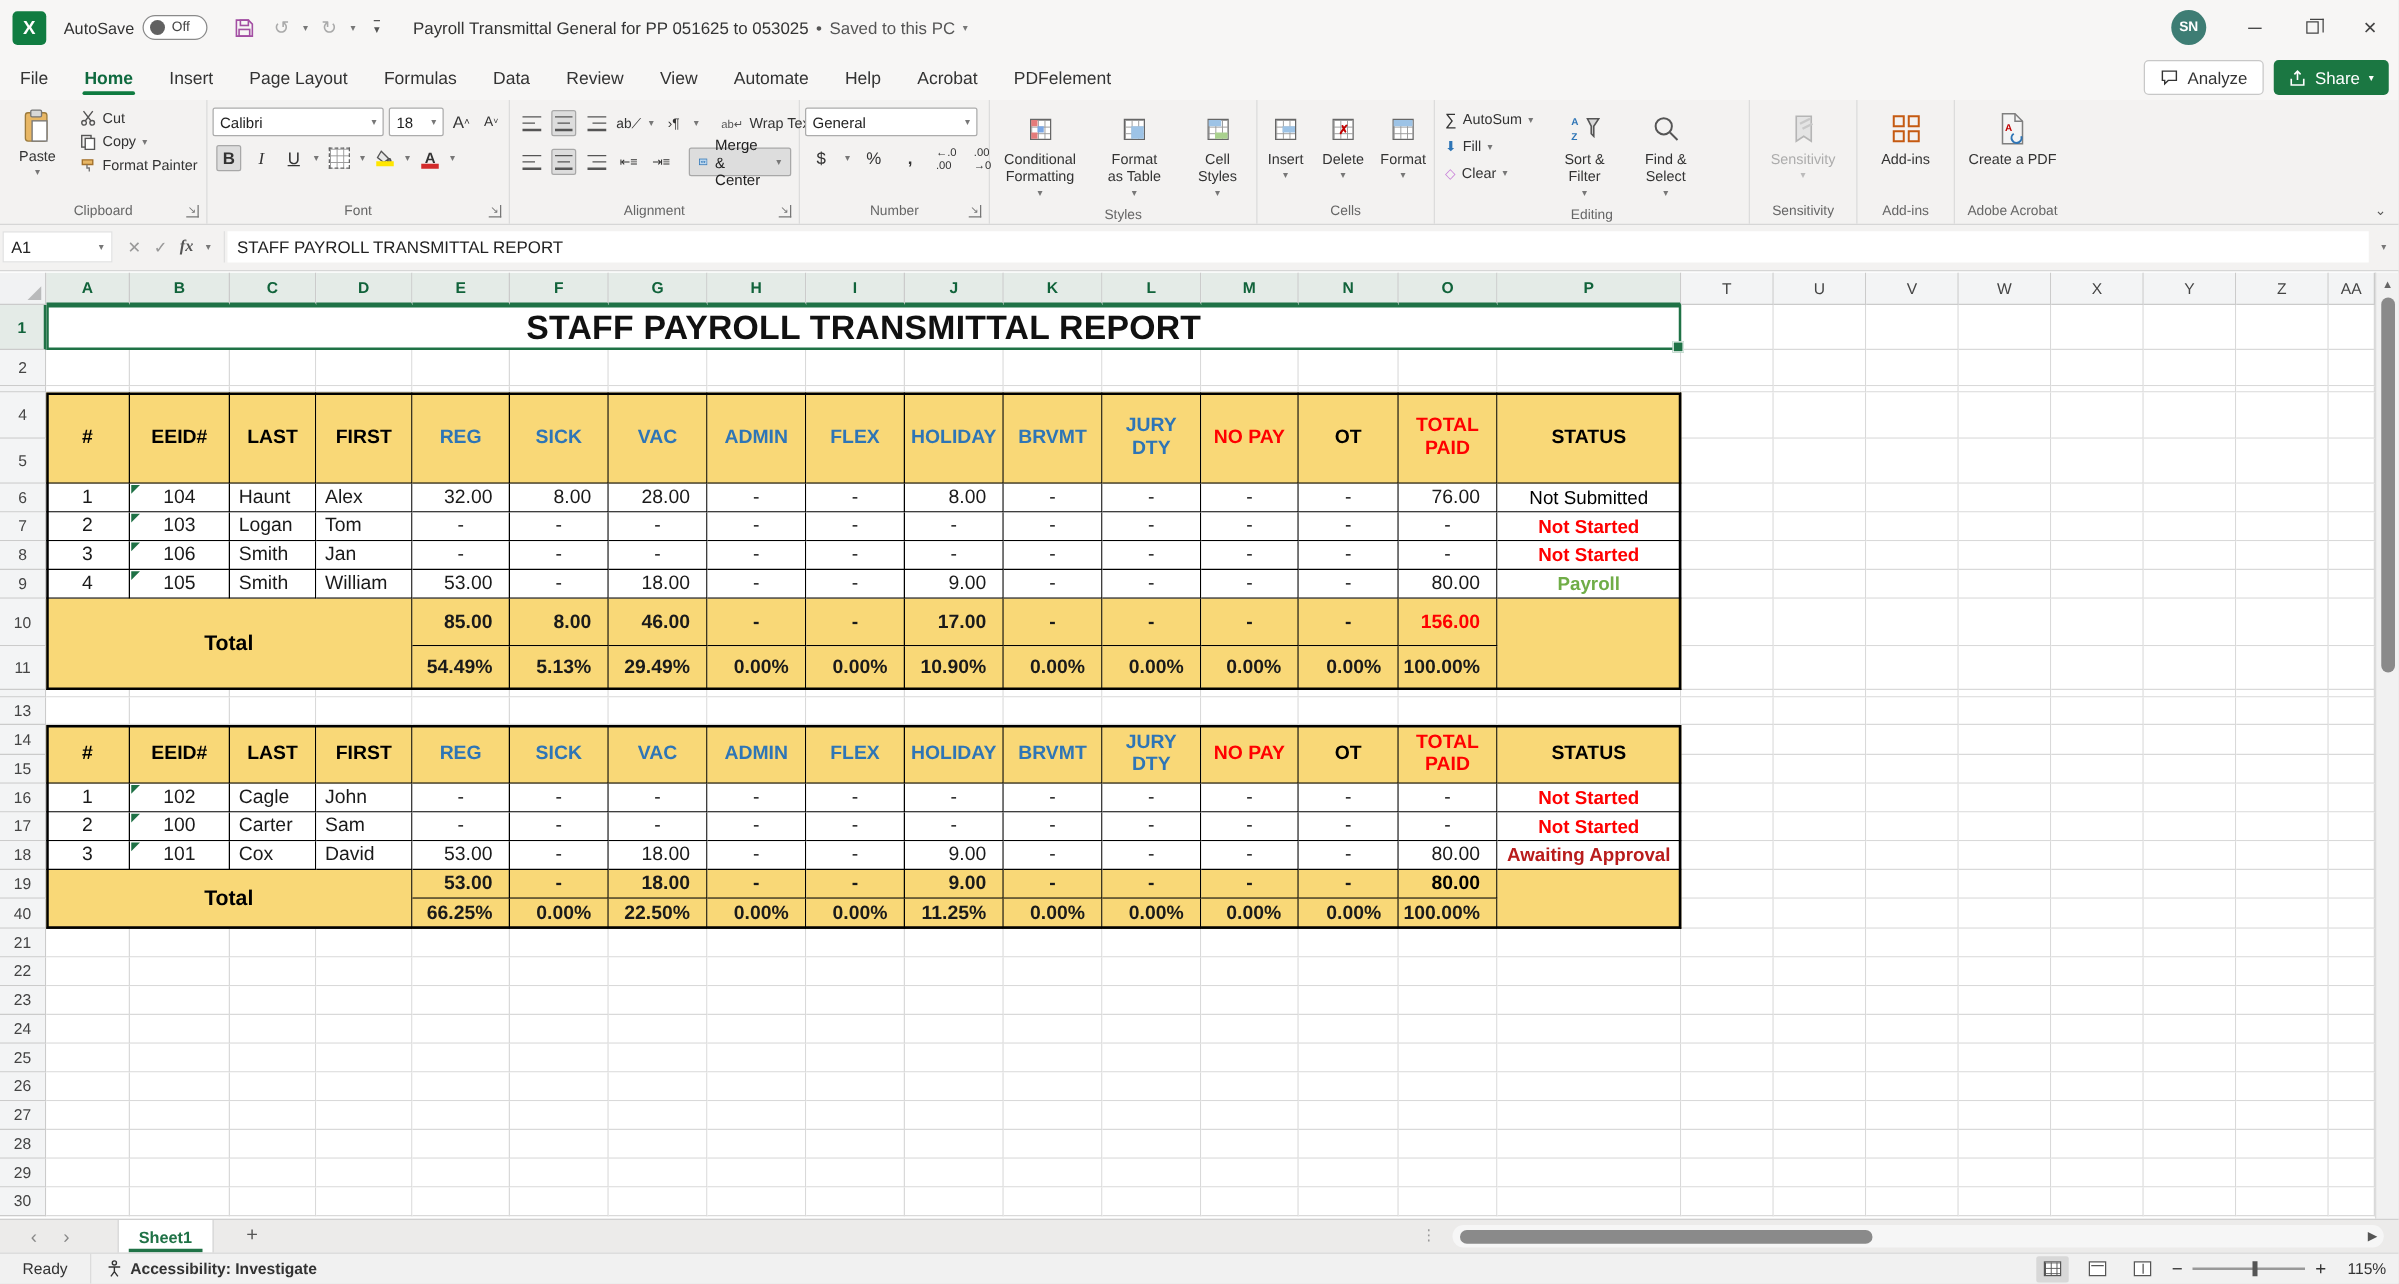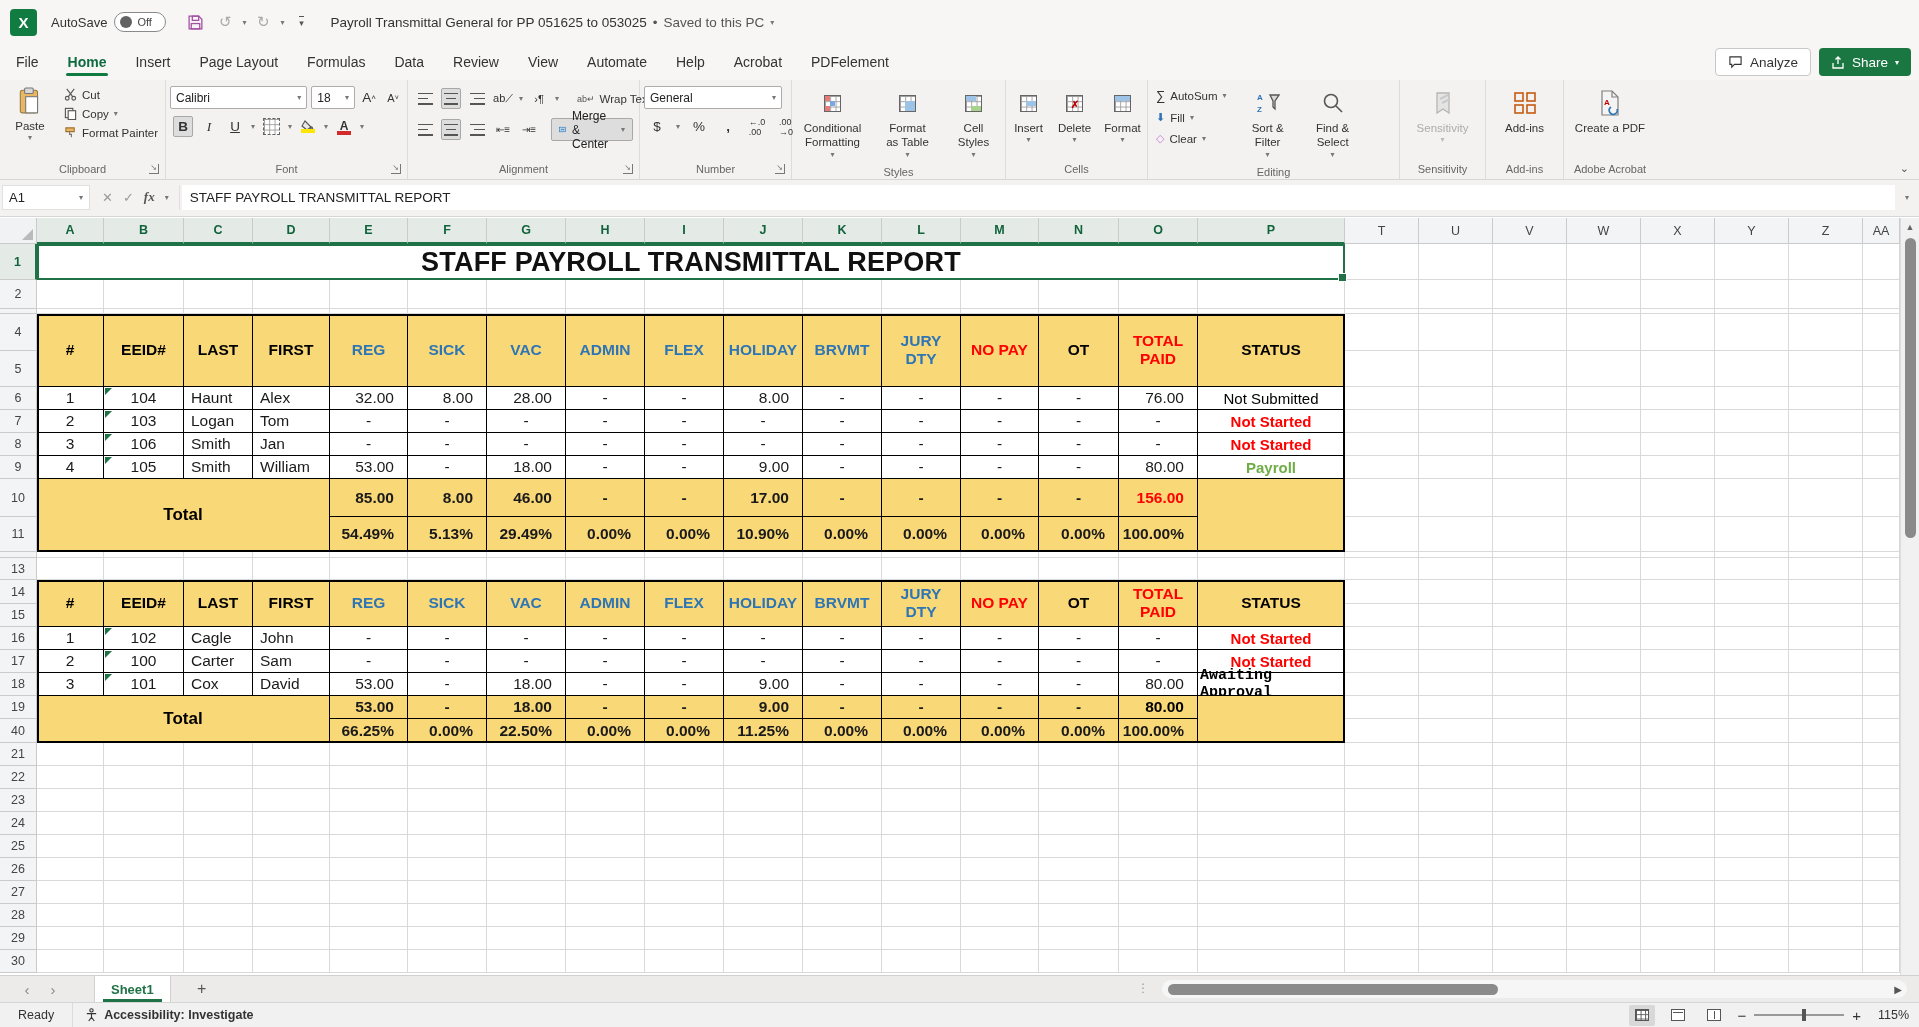--- a/index.html
+++ b/index.html
@@ -157,20 +157,28 @@
       <div class="qbtn" style="flex-direction:column; font-size:9px; color:#555;">
           <span style="border-top:1.4px solid #555; padding-top:1px;">▾</span>
         </div>
     </div>
     <div class="doctitle">
       <span>Payroll Transmittal General for PP 051625 to 053025</span>
       <span class="dim">•</span>
       <span class="dim">Saved to this PC</span>
       <span class="caret">▾</span>
     </div>
+    <div class="tb-right">
+      <div class="avatar">SN</div>
+      <div class="winbtn">─</div>
+      <div class="winbtn">
+          <span class="restore-ic"></span>
+        </div>
+      <div class="winbtn" style="font-size:18px;">×</div>
+    </div>
   </div>
 
   <div class="menubar">
     <span class="mtab">File</span>
     <span class="mtab active">Home</span>
     <span class="mtab">Insert</span>
     <span class="mtab">Page Layout</span>
     <span class="mtab">Formulas</span>
     <span class="mtab">Data</span>
     <span class="mtab">Review</span>
@@ -359,21 +367,21 @@
           <div class="fbtn">%</div>
           <div class="fbtn" style="font-weight:bold;">,</div>
           <div class="fbtn" style="font-size:9px;">←.0<br>.00</div>
           <div class="fbtn" style="font-size:9px;">.00<br>→0</div>
         </div>
       </div>
       <div class="glabel"><span>Number</span><span class="launcher"></span></div>
     </div>
 
     <div class="rgroup" style="width:214px">
-      <div class="rbody" style="justify-content:center; gap:8px;">
+      <div class="rbody" style="justify-content:space-between; gap:8px;">
         <div class="bigbtn" style="width:72px;">
           <span class="bic">
               <span class="gridico">
                 <span class="acc" style="left:0;top:0;background:#E57B7B;"></span>
                 <span class="acc" style="left:5px;top:5px;background:#7BA7E5;"></span>
                 <span class="acc" style="left:0;top:10px;background:#E57B7B;"></span>
               </span>
             </span>
           <span>Conditional Formatting</span>
             <span class="caret">▾</span>
@@ -1491,21 +1499,21 @@
         <div class="td ctr" style="grid-area: 18 / 6 / span 1 / span 1;">-</div>
         <div class="td num" style="grid-area: 18 / 7 / span 1 / span 1;">18.00</div>
         <div class="td ctr" style="grid-area: 18 / 8 / span 1 / span 1;">-</div>
         <div class="td ctr" style="grid-area: 18 / 9 / span 1 / span 1;">-</div>
         <div class="td num" style="grid-area: 18 / 10 / span 1 / span 1;">9.00</div>
         <div class="td ctr" style="grid-area: 18 / 11 / span 1 / span 1;">-</div>
         <div class="td ctr" style="grid-area: 18 / 12 / span 1 / span 1;">-</div>
         <div class="td ctr" style="grid-area: 18 / 13 / span 1 / span 1;">-</div>
         <div class="td ctr" style="grid-area: 18 / 14 / span 1 / span 1;">-</div>
         <div class="td num" style="grid-area: 18 / 15 / span 1 / span 1;">80.00</div>
-        <div class="td status" style="grid-area: 18 / 16 / span 1 / span 1; color: #000000; font-weight: bold; font-family: Liberation Mono, monospace;">Awaiting Approval</div>
+        <div class="td status" style="grid-area: 18 / 16 / span 1 / span 1; color: #b91c1c; font-weight: bold;">Awaiting Approval</div>
         <div class="th ctr totalLabel" style="grid-area: 19 / 1 / span 2 / span 4;">Total</div>
         <div class="td tot num" style="grid-area: 19 / 5 / span 1 / span 1;">53.00</div>
         <div class="td tot ctr" style="grid-area: 19 / 6 / span 1 / span 1;">-</div>
         <div class="td tot num" style="grid-area: 19 / 7 / span 1 / span 1;">18.00</div>
         <div class="td tot ctr" style="grid-area: 19 / 8 / span 1 / span 1;">-</div>
         <div class="td tot ctr" style="grid-area: 19 / 9 / span 1 / span 1;">-</div>
         <div class="td tot num" style="grid-area: 19 / 10 / span 1 / span 1;">9.00</div>
         <div class="td tot ctr" style="grid-area: 19 / 11 / span 1 / span 1;">-</div>
         <div class="td tot ctr" style="grid-area: 19 / 12 / span 1 / span 1;">-</div>
         <div class="td tot ctr" style="grid-area: 19 / 13 / span 1 / span 1;">-</div>

